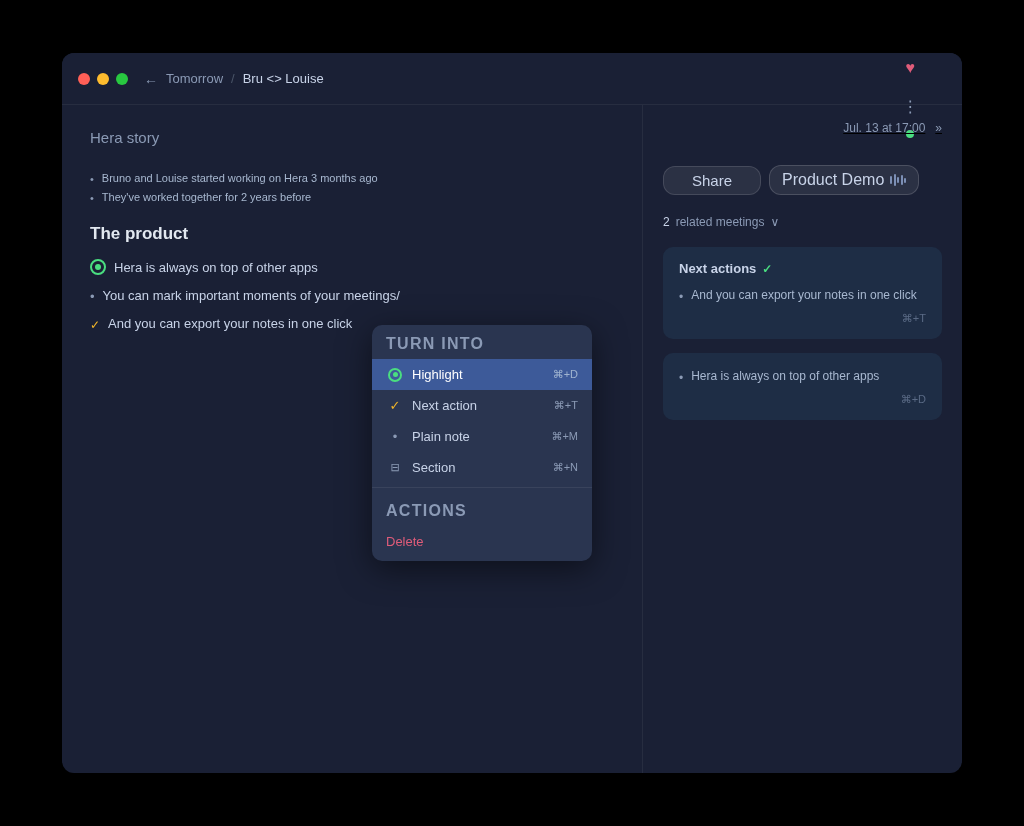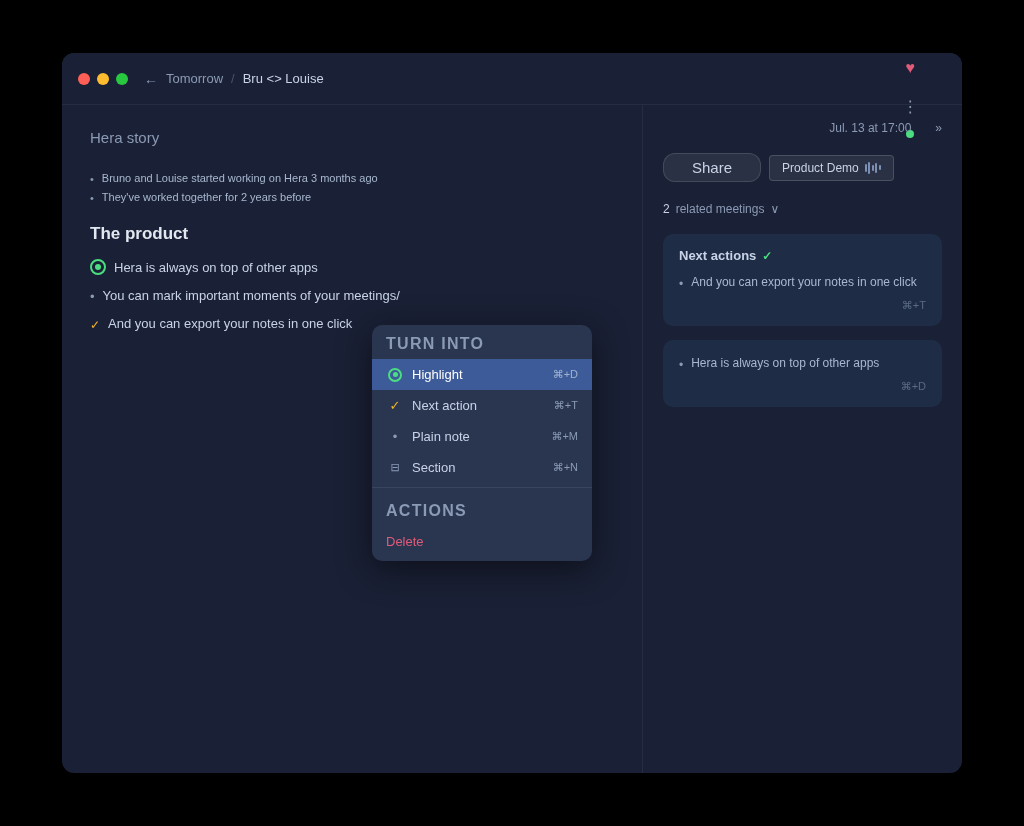--- a/index.html
+++ b/index.html
@@ -240,22 +240,23 @@
       border-left: 1px solid rgba(255,255,255,0.06);
       display: flex;
       flex-direction: column;
       gap: 14px;
       overflow-y: auto;
     }
     .right-header {
       display: flex;
       align-items: center;
       justify-content: flex-end;
-      gap: 24px;
-      margin-bottom: 4px;
+      gap: 10px;
+      margin-bottom: 16px;
+      text-decoration: underline;
     }
     .timestamp {
       color: #8b9ab5;
       font-size: 12px;
     }
     .expand-btn {
       color: #8b9ab5;
       font-size: 12px;
       cursor: pointer;
     }
@@ -271,23 +272,23 @@
       color: #c8d3e8;
       border-radius: 12px;
       padding: 5px 28px;
       font-size: 15px;
       cursor: pointer;
     }
     .btn-product-demo {
       background: rgba(255,255,255,0.08);
       border: 1px solid rgba(255,255,255,0.15);
       color: #c8d3e8;
-      border-radius: 4px;
+      border-radius: 12px;
       padding: 5px 12px;
-      font-size: 12px;
+      font-size: 16px;
       cursor: pointer;
       display: flex;
       align-items: center;
       gap: 6px;
     }
     .waveform-icon {
       display: flex;
       align-items: center;
       gap: 1.5px;
     }

